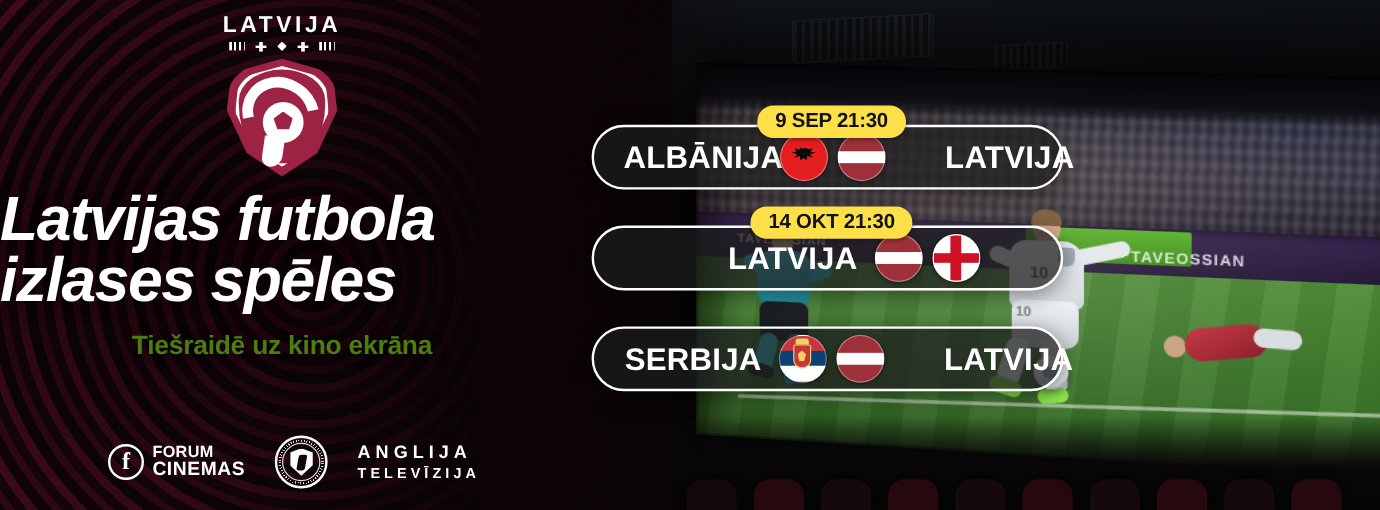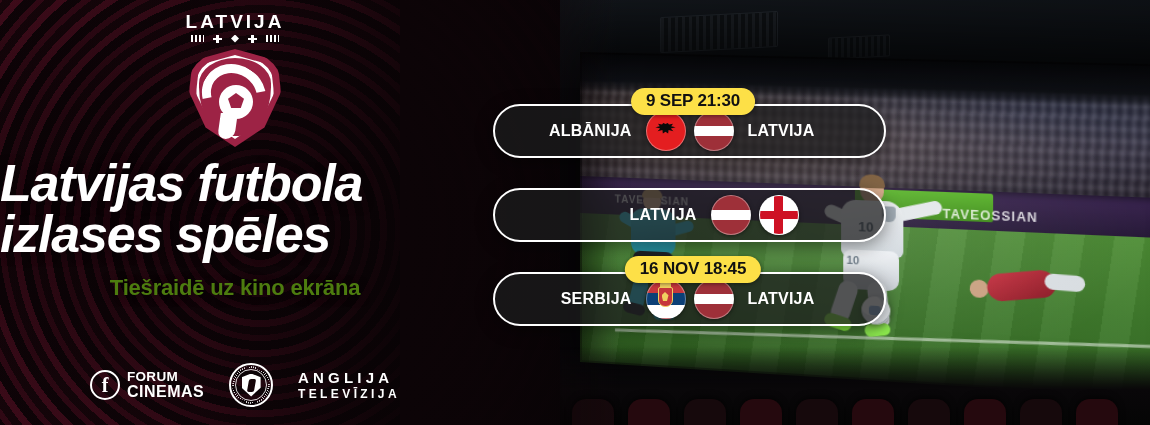--- a/index.html
+++ b/index.html
@@ -293,22 +293,22 @@
   }
   .card{
     position:absolute;left:0;top:16px;width:393px;height:54px;
     border:2.5px solid #fff;border-radius:999px;
     background:rgba(28,28,30,.74);
     display:flex;align-items:center;justify-content:center;gap:0;
     box-shadow:0 4px 18px rgba(0,0,0,.45);
     z-index:2;
   }
   .team{
-    color:#fff;font-weight:700;font-size:16px;letter-spacing:.2px;
-    width:130px;white-space:nowrap;
+    color:#fff;font-weight:700;font-size:26px;letter-spacing:.2px;
+    width:130px;white-space:nowrap;margin-left:36px;
   }
   .team.home{text-align:right;padding-right:14px;}
   .team.away{text-align:left;padding-left:14px;}
   .flags{display:flex;align-items:center;gap:8px;flex:none;}
   .flag{
     width:40px;height:40px;border-radius:50%;overflow:hidden;position:relative;
     border:1px solid rgba(255,255,255,.35); flex:none;
     box-shadow:0 1px 4px rgba(0,0,0,.5);
   }
   
@@ -478,31 +478,31 @@
           <span class="flag f-alb">
               <span class="eagle"></span>
             </span>
           <span class="flag f-lva"></span>
         </span>
         <span class="team away">LATVIJA</span>
       </div>
     </div>
 
     <div class="matchrow">
+      <div class="datepill">14 OKT 21:30</div>
       <div class="card">
         <span class="team home">LATVIJA</span>
         <span class="flags">
           <span class="flag f-lva"></span>
           <span class="flag f-eng"></span>
         </span>
       </div>
     </div>
 
     <div class="matchrow">
-      <div class="datepill">16 NOV 18:45</div>
       <div class="card">
         <span class="team home">SERBIJA</span>
         <span class="flags">
           <span class="flag f-srb">
             <span class="crown"></span>
               <span class="arms"></span>
           </span>
           <span class="flag f-lva"></span>
         </span>
         <span class="team away">LATVIJA</span>

